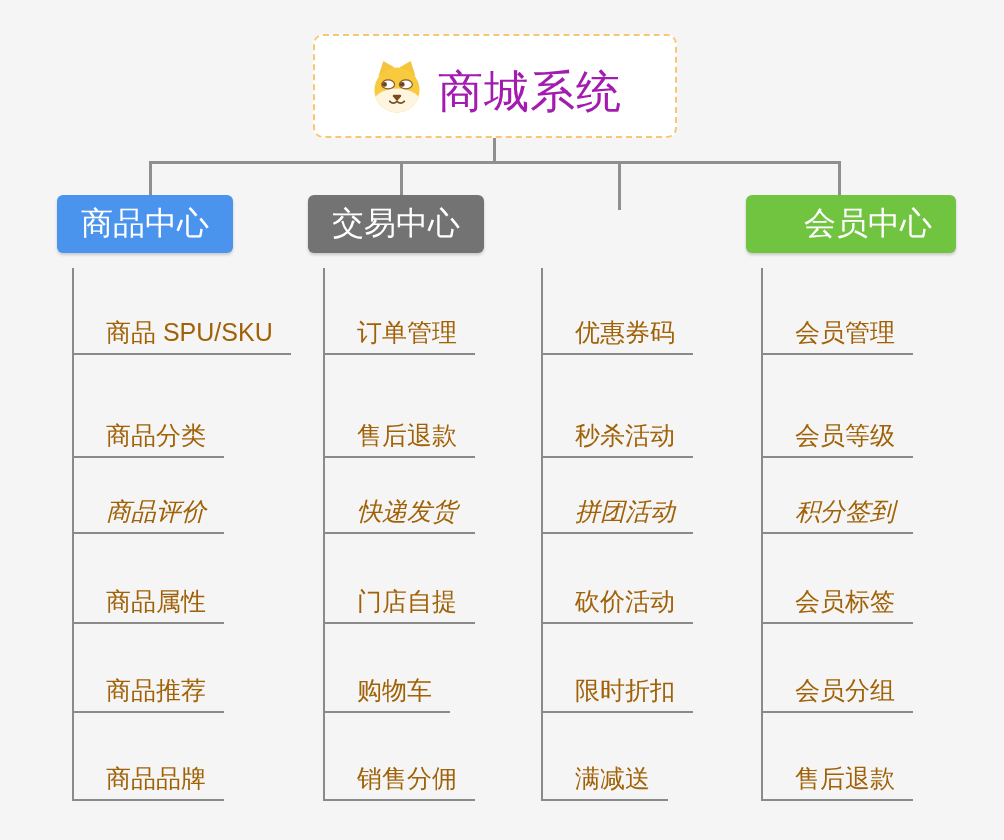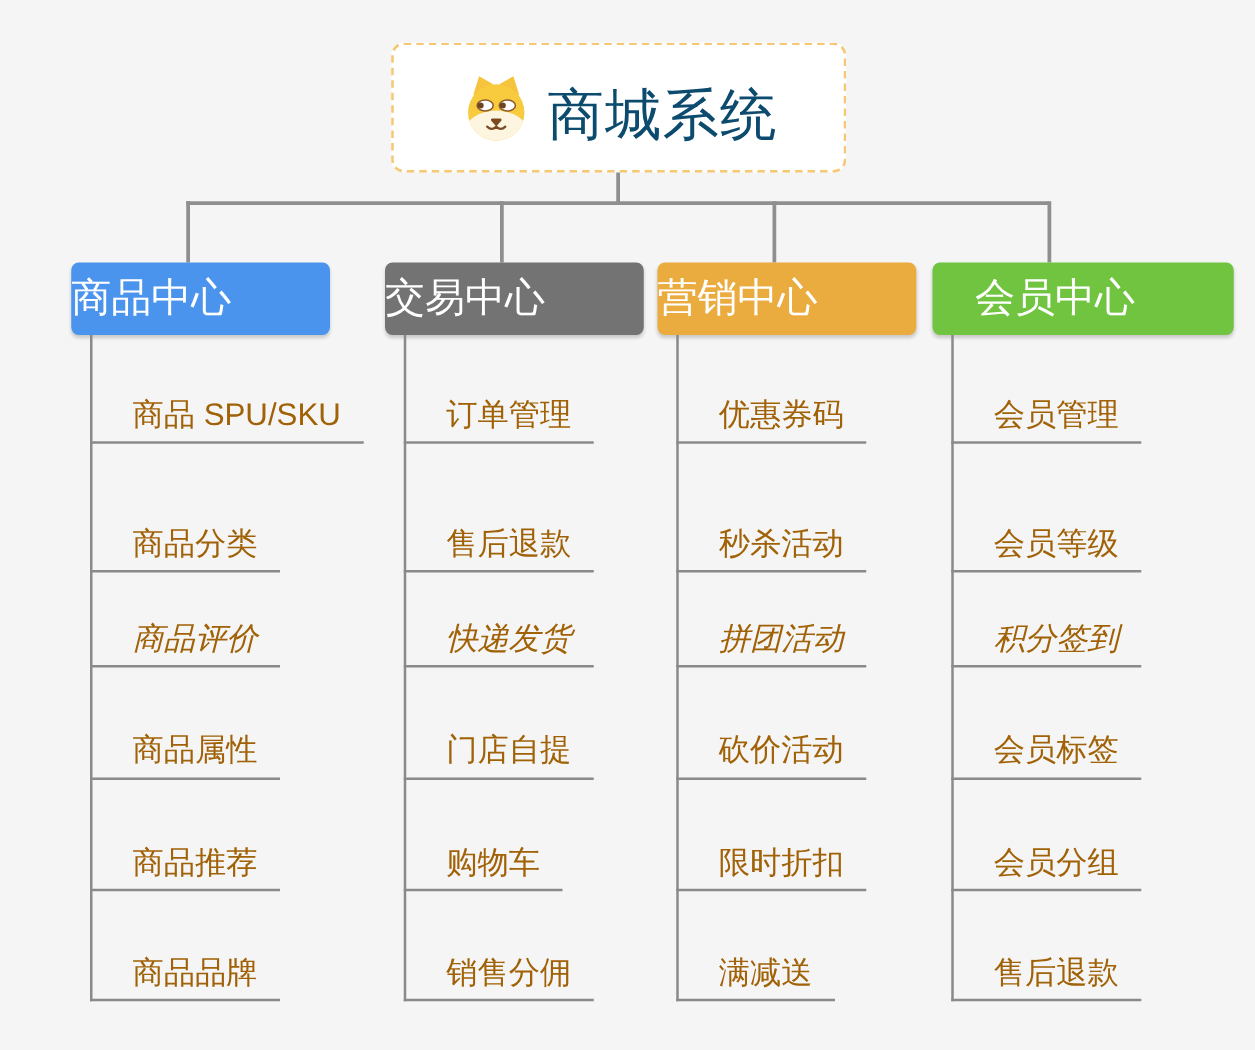--- a/index.html
+++ b/index.html
@@ -32,24 +32,24 @@
   .stem{left:493px;top:138px;width:3px;height:26px;}
   .bus{left:149px;top:161px;width:690px;height:3px;}
   .drop{width:3px;top:161px;height:49px;}
   .drop-1{left:149px;}
   .drop-2{left:400px;}
   .drop-3{left:618px;}
   .drop-4{left:838px;}
 
   
   .branch-box{
-    position:absolute;top:210px;width:207px;height:58px;
+    position:absolute;top:195px;width:176px;height:58px;
     border-radius:6px;
     color:#ffffff;font-size:32px;
-    display:flex;align-items:center;justify-content:flex-start;
+    display:flex;align-items:center;justify-content:center;
     box-shadow:0 2px 3px rgba(0,0,0,0.18);
   }
   .bb-1{left:57px;}
   .bb-2{left:308px;}
   .bb-3{left:526px;}
   .bb-4{left:746px;padding-left:34px;}
 
   
   .subtree{position:absolute;top:268px;height:533px;}
   .st-1{left:72px;}
@@ -62,21 +62,21 @@
     width:max-content;
     padding:0 18px 6px 34px;
     border-bottom:2px solid #8a8a8a;
     font-size:25px;line-height:30px;
     color:#a16207;
     white-space:nowrap;
   }
   .row-1{top:49px;}
   .row-2{top:152px;}
   .row-3{top:228px;font-style:italic;}
-  .row-4{top:318px;font-family:Liberation Serif, serif;}
+  .row-4{top:318px;}
   .row-5{top:407px;}
   .row-6{top:495px;}
 </style>
 </head>
 <body>
 
 <div class="canvas">
 
   <div class="root-node">
     <span class="dog">
@@ -91,38 +91,35 @@
           <ellipse cx="36" cy="60" rx="31" ry="21" fill="#fdf5e0"></ellipse>
         </g>
         <ellipse cx="25" cy="34" rx="8" ry="5.5" fill="#ffffff" stroke="#8a5a2b" stroke-width="1.5"></ellipse>
         <ellipse cx="47" cy="34" rx="8" ry="5.5" fill="#ffffff" stroke="#8a5a2b" stroke-width="1.5"></ellipse>
         <circle cx="20.5" cy="34" r="3" fill="#6e4420"></circle>
         <circle cx="42.5" cy="34" r="3" fill="#6e4420"></circle>
         <path d="M32 47 h8 a1.3 1.3 0 0 1 1 2.1 l-4 4.6 a1.3 1.3 0 0 1 -2 0 l-4-4.6 a1.3 1.3 0 0 1 1-2.1 z" fill="#7a4a21"></path>
         <path d="M27 55 q4.5 4.5 9 0 q4.5 4.5 9 0" fill="none" stroke="#7a4a21" stroke-width="2.2" stroke-linecap="round"></path>
       </svg>
     </span>
-    <span class="root-title" style="color: #0c4a6e; margin-top: 11px;">商城系统</span>
+    <span class="root-title" style="color: #a21caf; margin-top: 11px;">商城系统</span>
   </div>
 
   <div class="line stem"></div>
   <div class="line bus"></div>
   <div class="line drop drop-1"></div>
   <div class="line drop drop-2"></div>
   <div class="line drop drop-3"></div>
   <div class="line drop drop-4"></div>
 
   <div class="branch-box bb-1" style="background-color: rgb(75, 148, 238);">
     <span>商品中心</span>
   </div>
   <div class="branch-box bb-2" style="background-color: #737373;">
     <span>交易中心</span>
-  </div>
-  <div class="branch-box bb-3" style="background-color: rgb(235, 172, 63);">
-    <span>营销中心</span>
   </div>
   <div class="branch-box bb-4" style="background-color: rgb(112, 196, 64);">
     <span>会员中心</span>
   </div>
 
   <div class="subtree st-1">
     <div class="spine"></div>
     <div class="sub-item row-1">商品 SPU/SKU</div>
     <div class="sub-item row-2">商品分类</div>
     <div class="sub-item row-3">商品评价</div>

